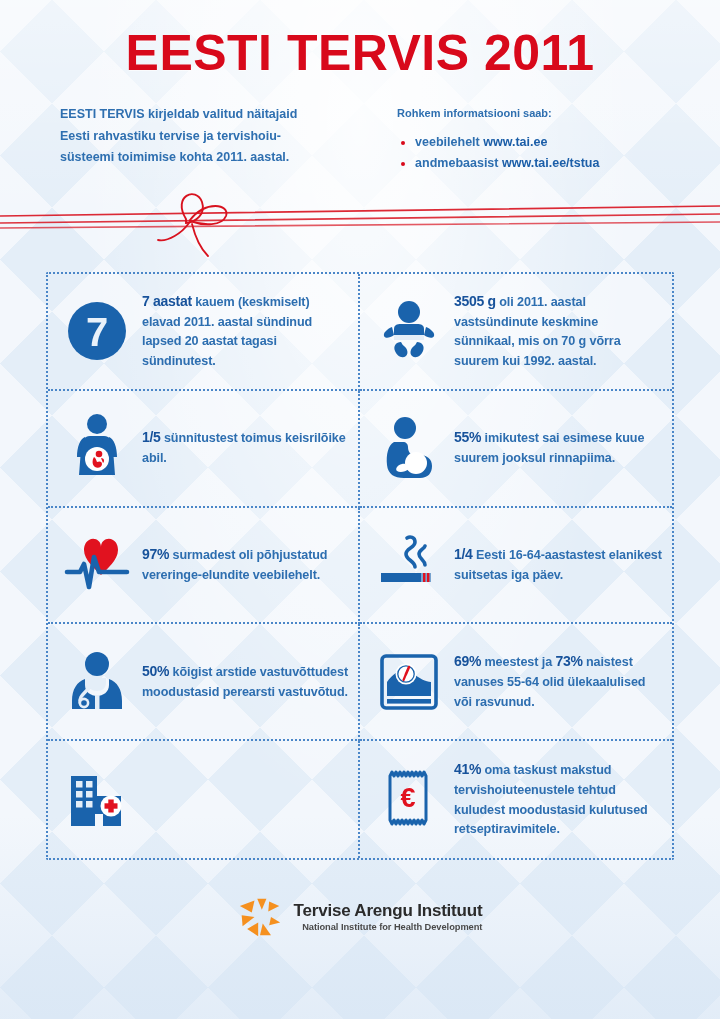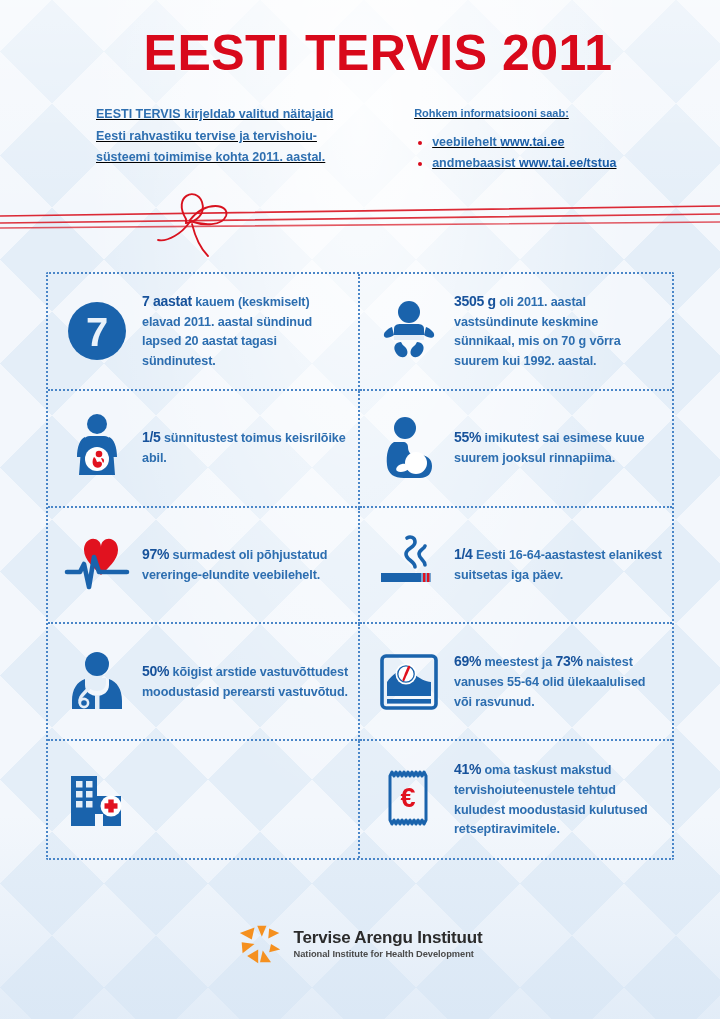--- a/index.html
+++ b/index.html
@@ -27,42 +27,41 @@
   }
   .bg-vignette {
     position: absolute;
     inset: 0;
     background:
       radial-gradient(ellipse at 50% 12%, rgba(255,255,255,.85) 0%, rgba(255,255,255,0) 55%),
       linear-gradient(to bottom, rgba(255,255,255,.45) 0%, rgba(255,255,255,0) 22%, rgba(255,255,255,0) 80%, rgba(210,226,243,.5) 100%);
     z-index: 1;
   }
 
-  .page { position: relative; z-index: 3; width: 720px; height: 716px; padding-left: 36px; }
+  .page { position: relative; z-index: 3; width: 720px; height: 716px; }
 
   
   .header { padding-top: 28px; text-align: center; }
 
   .main-title {
     color: #d8091b;
     font-size: 50px;
     font-weight: bold;
     letter-spacing: 0.5px;
     line-height: 1;
     text-shadow: 0 1px 0 rgba(255,255,255,.6);
   }
 
   .intro-wrap {
     display: flex;
     justify-content: center;
     gap: 45px;
     margin-top: 26px;
     padding: 0 60px;
     text-align: left;
-    text-decoration: underline;
   }
   .intro-left { width: 300px; }
   .intro-right { width: 270px; }
 
   .intro-line {
     color: #2e6fb0;
     font-size: 12.5px;
     line-height: 1.72;
     font-weight: bold;
   }
@@ -144,36 +143,36 @@
 
   
   .footer {
     position: absolute;
     left: 0; top: 895px;
     width: 720px;
     display: flex;
     align-items: center;
     justify-content: center;
     gap: 12px;
-    margin-top: 27px;
   }
   .logo-mark { width: 44px; height: 44px; }
   .logo-text-1 {
     color: #2b2b2b;
     font-size: 17px;
     font-weight: bold;
     line-height: 1.15;
     letter-spacing: -0.2px;
   }
   .logo-text-2 {
     color: #4a4a4a;
     font-size: 9.3px;
     font-weight: bold;
     line-height: 1.3;
     letter-spacing: -0.05px;
+    text-align: right;
   }
 </style>
 </head>
 <body>
 
 <div class="bg-pattern"></div>
 <div class="bg-vignette"></div>
 
 <svg class="ribbon" viewBox="0 0 720 90">
   <g fill="none" stroke="#d8121f" stroke-width="1.7" stroke-linecap="round">

